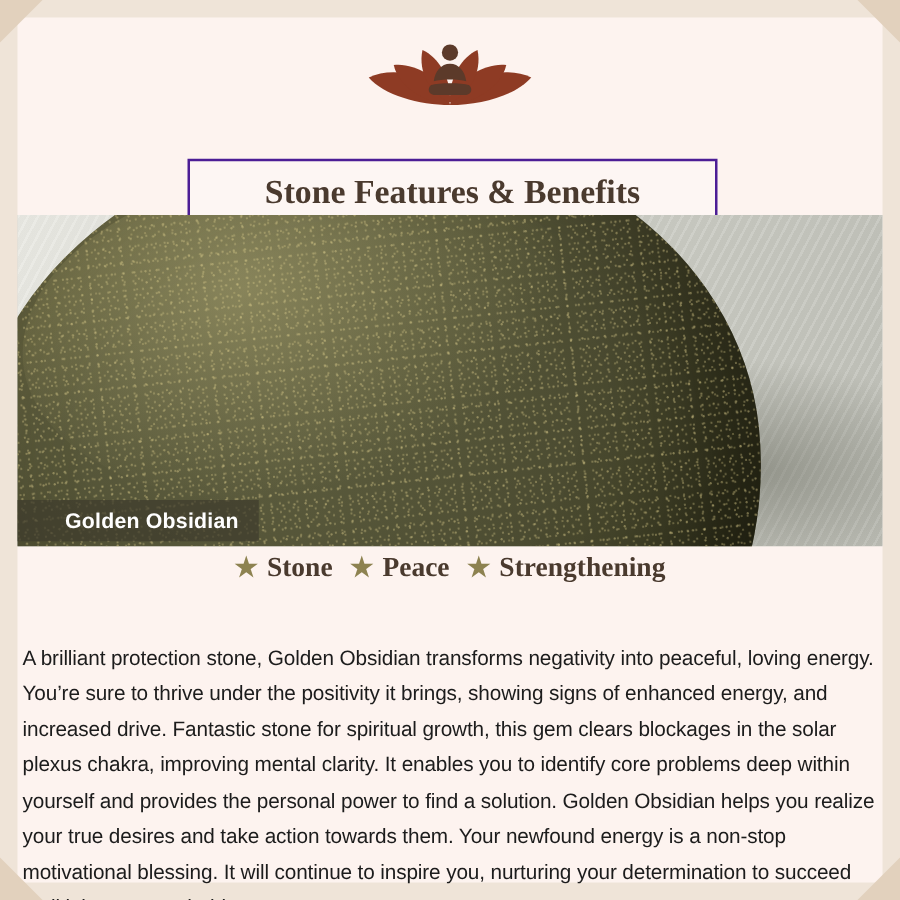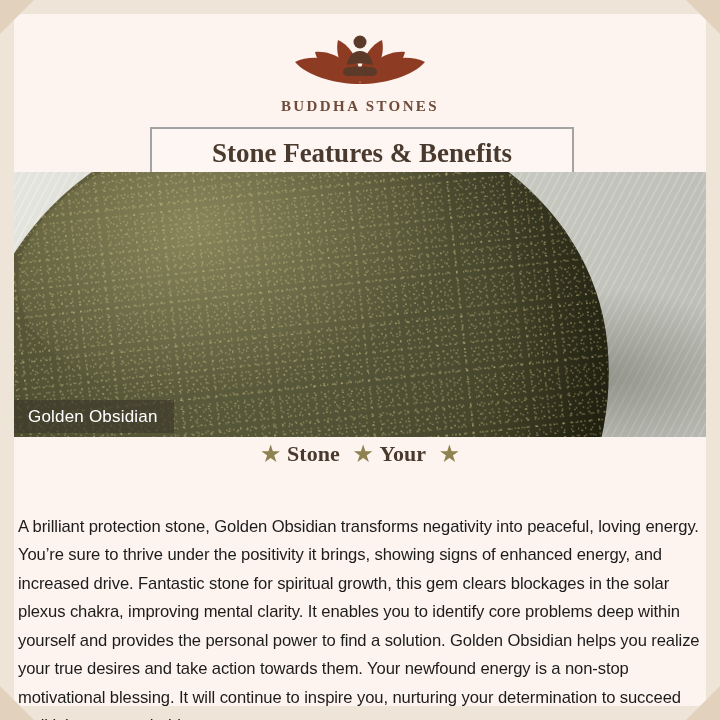--- a/index.html
+++ b/index.html
@@ -83,21 +83,21 @@
   }
 
   
   .title-banner {
     position: absolute;
     left: 150px;
     top: 127px;
     width: 420px;
     height: 48px;
     background: #fdf6f3;
-    border: 2px solid #a3a3a3;
+    border: 2px solid #4c1d95;
     display: flex;
     align-items: center;
     justify-content: center;
   }
   .title-text {
     font-family: "Liberation Serif", serif;
     font-size: 27px;
     font-weight: 700;
     color: #4a3a2e;
   }
@@ -179,22 +179,23 @@
     top: 400px;
     height: 33px;
     padding: 0 16px 0 14px;
     display: flex;
     align-items: center;
     background: rgba(62,60,45,0.72);
   }
   .stone-tab-label {
     color: #ffffff;
     font-size: 17px;
-    font-weight: 400;
+    font-weight: 700;
     letter-spacing: .2px;
+    margin-left: 24px;
   }
 
   
   .keywords {
     position: absolute;
     left: 14px;
     top: 441px;
     width: 692px;
     display: flex;
     align-items: center;
@@ -252,21 +253,20 @@
         <path d="M75 60 C60 54 49 36 53 18 C66 24 75 40 75 56 Z"></path>
         <path d="M75 60 C90 54 101 36 97 18 C84 24 75 40 75 56 Z"></path>
       </g>
       <g fill="#5c3a2a">
 
         <circle cx="75" cy="20" r="6.5"></circle>
         <path d="M75 29 C68 29 63 35 62 43 C68 41 82 41 88 43 C87 35 82 29 75 29 Z"></path>
         <path d="M60 46 C65 44 85 44 90 46 C93 48 93 53 88 54 L62 54 C57 53 57 48 60 46 Z"></path>
       </g>
     </svg>
-    <div class="brand-name">BUDDHA STONES</div>
   </div>
 
   <div class="title-banner">
     <span class="title-text">Stone Features &amp; Benefits</span>
   </div>
 
   <div class="photo">
     <div class="bg"></div>
     <div class="shadow"></div>
     <div class="stone"></div>
@@ -276,22 +276,23 @@
     <span class="stone-tab-label">Golden Obsidian</span>
   </div>
 
   <div class="keywords">
     <div class="keyword">
       <span class="star">★</span>
       <span>Stone</span>
     </div>
     <div class="keyword">
       <span class="star">★</span>
-      <span>Your</span>
+      <span>Peace</span>
     </div>
     <div class="keyword">
       <span class="star">★</span>
+      <span>Strengthening</span>
     </div>
   </div>
 
   <p class="body-copy">A brilliant protection stone, Golden Obsidian transforms negativity into peaceful, loving energy. You’re sure to thrive under the positivity it brings, showing signs of enhanced energy, and increased drive. Fantastic stone for spiritual growth, this gem clears blockages in the solar plexus chakra, improving mental clarity. It enables you to identify core problems deep within yourself and provides the personal power to find a solution. Golden Obsidian helps you realize your true desires and take action towards them. Your newfound energy is a non-stop motivational blessing. It will continue to inspire you, nurturing your determination to succeed until it becomes a habit.</p>
 
 </div>
 
 </body></html>

